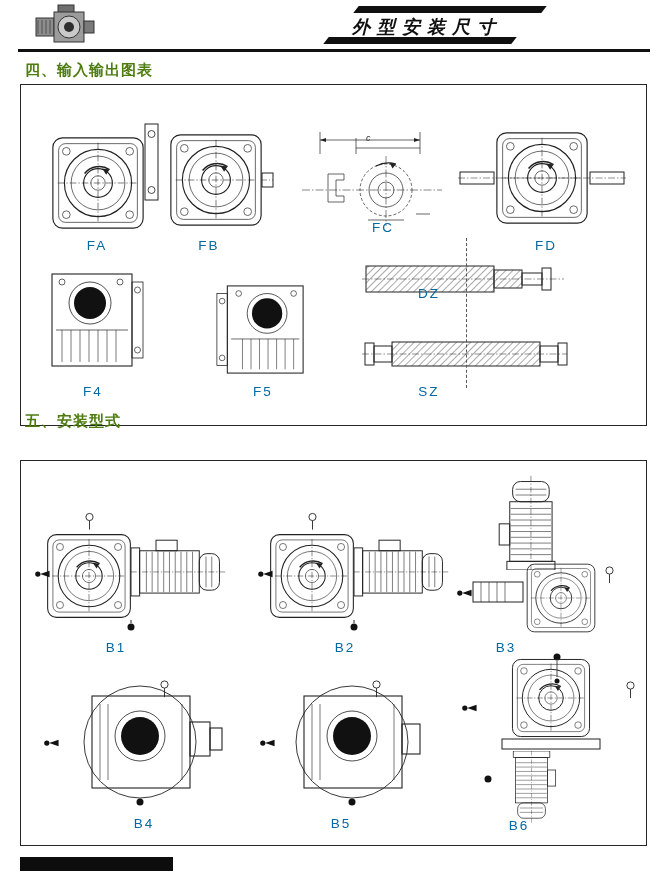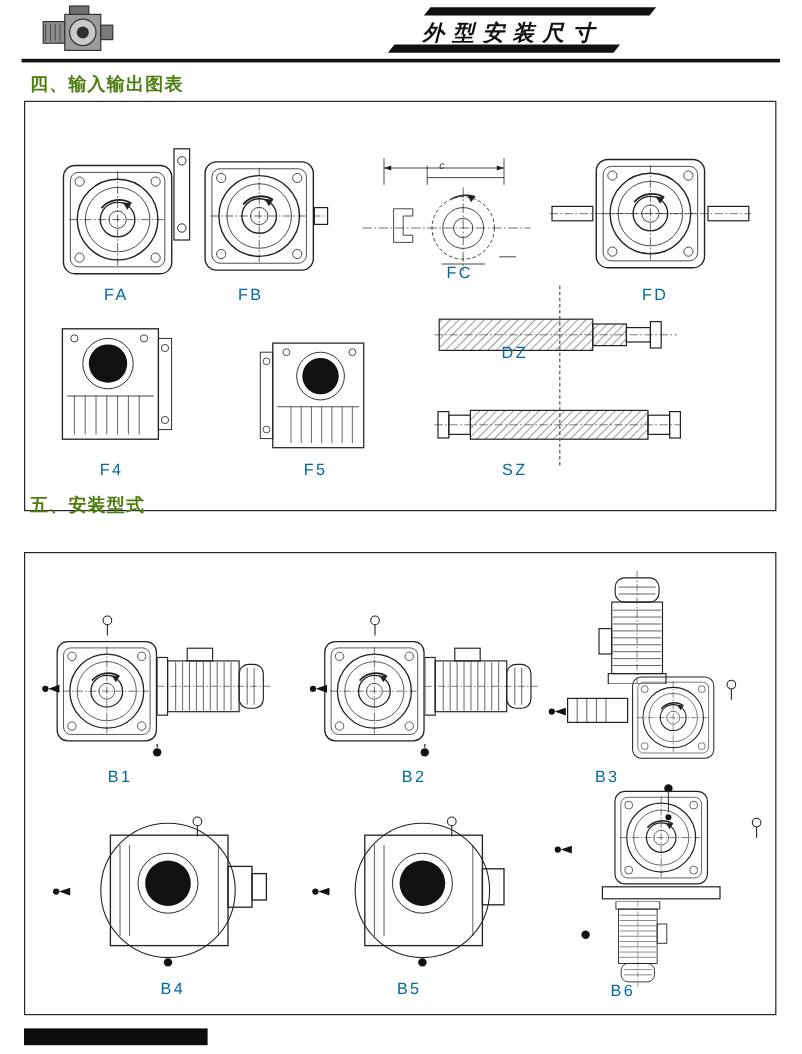--- a/index.html
+++ b/index.html
@@ -210,21 +210,21 @@
   <div class="frame" style="left:20px;top:460px;width:627px;height:386px"></div>
 
   <svg class="fig" style="left:35px;top:512px" width="200" height="122" viewBox="0 0 200 122">
     <use href="#sym-gb-front" x="10" y="20" width="88" height="88"></use>
     <use href="#sym-motor-h" x="96" y="24" width="100" height="68"></use>
     <use href="#sym-balloon" x="50" y="0" width="9" height="19"></use>
     <use href="#sym-pin" x="0" y="57" width="15" height="10"></use>
     <line x1="96" y1="108" x2="96" y2="111" stroke="#222"></line>
     <circle cx="96" cy="115" r="3.5" fill="#111"></circle>
   </svg>
-  <div class="fig-label" style="left:77px;top:640px">B1</div>
+  <div class="fig-label" style="left:93px;top:640px">B1</div>
 
   <svg class="fig" style="left:258px;top:512px" width="200" height="122" viewBox="0 0 200 122">
     <use href="#sym-gb-front" x="10" y="20" width="88" height="88"></use>
     <use href="#sym-motor-h" x="96" y="24" width="100" height="68"></use>
     <use href="#sym-balloon" x="50" y="0" width="9" height="19"></use>
     <use href="#sym-pin" x="0" y="57" width="15" height="10"></use>
     <line x1="96" y1="108" x2="96" y2="111" stroke="#222"></line>
     <circle cx="96" cy="115" r="3.5" fill="#111"></circle>
   </svg>
   <div class="fig-label" style="left:322px;top:640px">B2</div>

